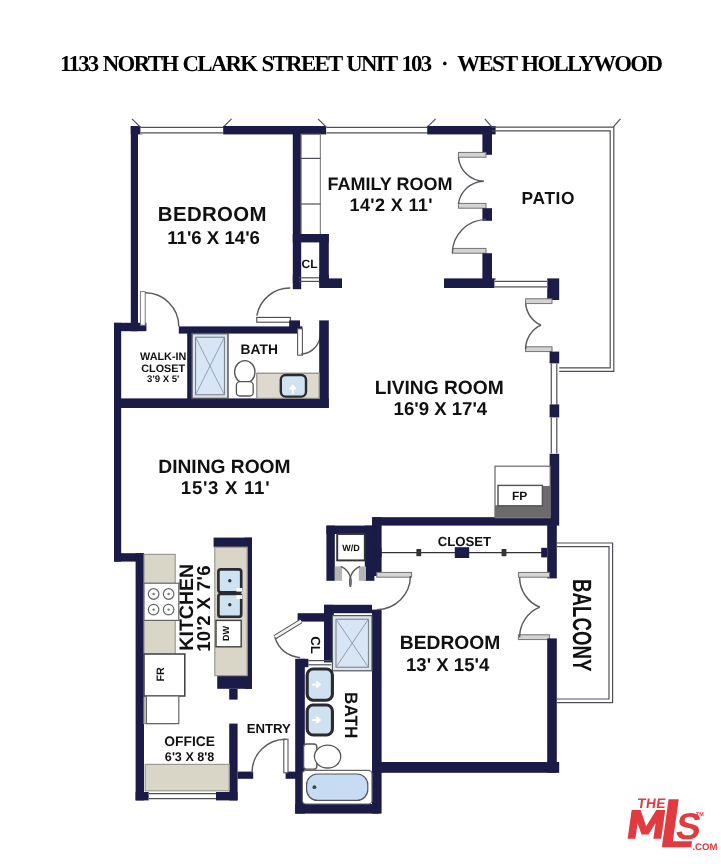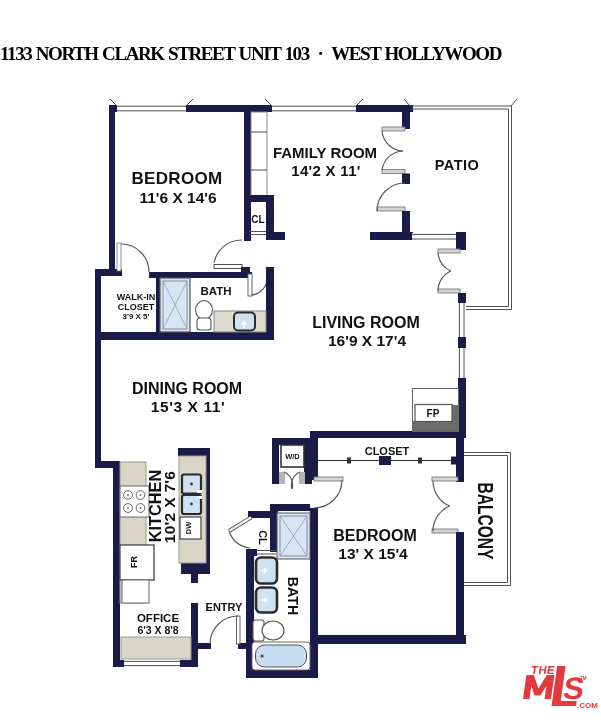--- a/index.html
+++ b/index.html
@@ -4,21 +4,21 @@
 <style>
 html,body{margin:0;padding:0;background:#ffffff;}
 #page{position:relative;width:601px;height:720px;background:#fff;overflow:hidden;
  font-family:"Liberation Sans", sans-serif;}
 .t{position:absolute;white-space:nowrap;font-weight:bold;color:#0d0d12;}
 </style>
 </head>
 <body>
 <div id="page">
 
-<div class="t" style="left:0;top:43px;width:601px;font-family:'Liberation Serif',serif;font-size:19px;letter-spacing:-1.4px;word-spacing:1px;color:#000;">1133 NORTH CLARK STREET UNIT 103&nbsp;&nbsp;·&nbsp;&nbsp;WEST HOLLYWOOD</div>
+<div class="t" style="left:0;top:43px;width:601px;text-align:center;font-family:'Liberation Serif',serif;font-size:19px;letter-spacing:-1.4px;word-spacing:1px;color:#000;">1133 NORTH CLARK STREET UNIT 103&nbsp;&nbsp;·&nbsp;&nbsp;WEST HOLLYWOOD</div>
 
 <svg width="601" height="720" viewBox="0 0 601 720" style="position:absolute;left:0;top:0;">
 <defs>
 <style>
 .w{fill:#1b1b48;}
 .ln{stroke:#4f4f58;stroke-width:1;fill:none;}
 .arc{stroke:#5a5a60;stroke-width:1.2;fill:none;}
 .leaf{fill:#d4d4d4;stroke:#6e6e6e;stroke-width:0.8;}
 .fur{fill:#ffffff;stroke:#666;stroke-width:1;}
 .tan{fill:#d9d5c7;stroke:#9a9a8e;stroke-width:1;}

